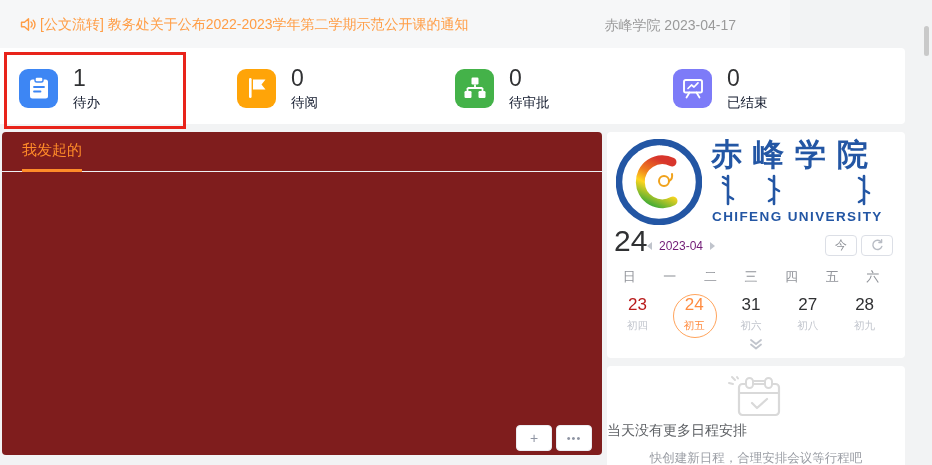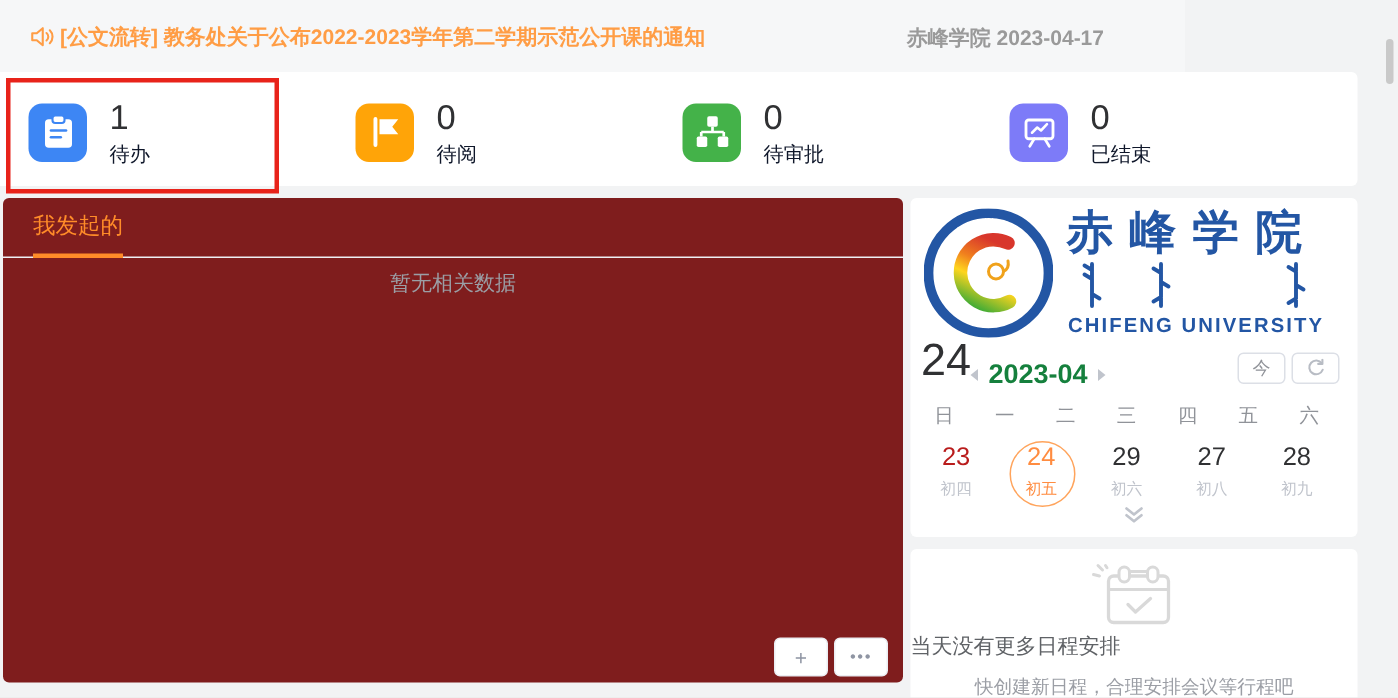--- a/index.html
+++ b/index.html
@@ -5,21 +5,21 @@
   html,body{margin:0;padding:0;background:#e9e9e9;}
   .screen{
     position:relative;width:932px;height:465px;overflow:hidden;
     background:#f2f3f4;
     font-family:"Liberation Sans","DejaVu Sans",sans-serif;
     -webkit-font-smoothing:antialiased;
   }
   .abs{position:absolute;}
 
   
-  .topbar{left:0;top:0;width:790px;height:48px;background:#f6f7f8;font-weight:bold;}
+  .topbar{left:0;top:0;width:790px;height:48px;background:#f6f7f8;}
   .announce{left:40px;top:16px;font-size:14px;color:#ff9d45;white-space:nowrap;cursor:pointer;}
   .topbar-right{right:54px;top:17px;font-size:14px;color:#9a9a9a;}
   .scroll-thumb{right:3px;top:26px;width:5px;height:30px;background:#c9c9c9;border-radius:3px;}
 
   
   .stats-row{left:0;top:48px;width:905px;height:76px;background:#ffffff;border-radius:0 4px 4px 0;}
   .stat-card{position:absolute;top:14px;width:210px;height:52px;display:flex;align-items:center;cursor:pointer;}
   .stat-icon{width:39px;height:39px;border-radius:9px;display:flex;align-items:center;justify-content:center;flex:0 0 auto;}
   .stat-icon.blue{background:#3d86f4;}
   .stat-icon.orange{background:#ffa408;}
@@ -42,21 +42,21 @@
 
   
   .uni-card{left:607px;top:132px;width:298px;height:226px;background:#fff;border-radius:4px;}
   .logo-wrap{position:absolute;left:9px;top:7px;width:86px;height:86px;}
   .uni-cn{position:absolute;left:104px;top:2px;font-family:"Liberation Serif","DejaVu Serif",serif;
     font-size:31px;font-weight:700;color:#2356a4;letter-spacing:11px;white-space:nowrap;}
   .uni-mn{position:absolute;left:107px;top:42px;}
   .uni-en{position:absolute;left:105px;top:77px;font-size:13.5px;font-weight:700;color:#2356a4;letter-spacing:1.4px;white-space:nowrap;}
 
   .big-day{position:absolute;left:7px;top:92px;font-size:30px;color:#303133;}
-  .month-nav{position:absolute;left:40px;top:107px;display:flex;align-items:center;font-size:18px;color:#15803d;font-weight:bold;}
+  .month-nav{position:absolute;left:40px;top:107px;display:flex;align-items:center;font-size:12px;color:#701a75;}
   .nav-arrow{width:0;height:0;border-top:4px solid transparent;border-bottom:4px solid transparent;cursor:pointer;}
   .nav-arrow.left{border-right:5px solid #c0c4cc;margin-right:7px;}
   .nav-arrow.right{border-left:5px solid #c0c4cc;margin-left:7px;}
   .cal-btn{position:absolute;top:103px;width:32px;height:21px;border:1px solid #dcdfe6;border-radius:4px;background:#fff;
     display:flex;align-items:center;justify-content:center;font-size:12px;color:#909399;cursor:pointer;box-sizing:border-box;}
   .btn-today{left:218px;}
   .btn-refresh{left:254px;}
 
   .week-row{position:absolute;left:2px;top:136px;width:284px;display:flex;}
   .week-cell{flex:1;text-align:center;font-size:13px;color:#909399;}
@@ -151,21 +151,20 @@
       </div>
     </div>
   </div>
 
   <div class="abs red-box"></div>
 
   <div class="abs tasks-panel">
     <div class="tab-row">
       <span class="tab">我发起的</span>
     </div>
-    <div class="empty-text">暂无相关数据</div>
     <div class="panel-btn btn-add">+</div>
     <div class="panel-btn btn-more">•••</div>
   </div>
 
   <div class="abs uni-card">
 
     <div class="logo-wrap">
       <svg width="86" height="86" viewBox="0 0 86 86">
         <defs>
           <linearGradient id="cgrad" x1="0.6" y1="0" x2="0.25" y2="1">
@@ -230,21 +229,21 @@
       <div class="day-cell dim">
         <div class="day-num">23</div>
         <div class="day-lunar">初四</div>
       </div>
       <div class="day-cell selected">
         <div class="sel-ring"></div>
         <div class="day-num">24</div>
         <div class="day-lunar">初五</div>
       </div>
       <div class="day-cell">
-        <div class="day-num">29</div>
+        <div class="day-num">31</div>
         <div class="day-lunar">初六</div>
       </div>
       <div class="day-cell">
         <div class="day-num">27</div>
         <div class="day-lunar">初八</div>
       </div>
       <div class="day-cell">
         <div class="day-num">28</div>
         <div class="day-lunar">初九</div>
       </div>

